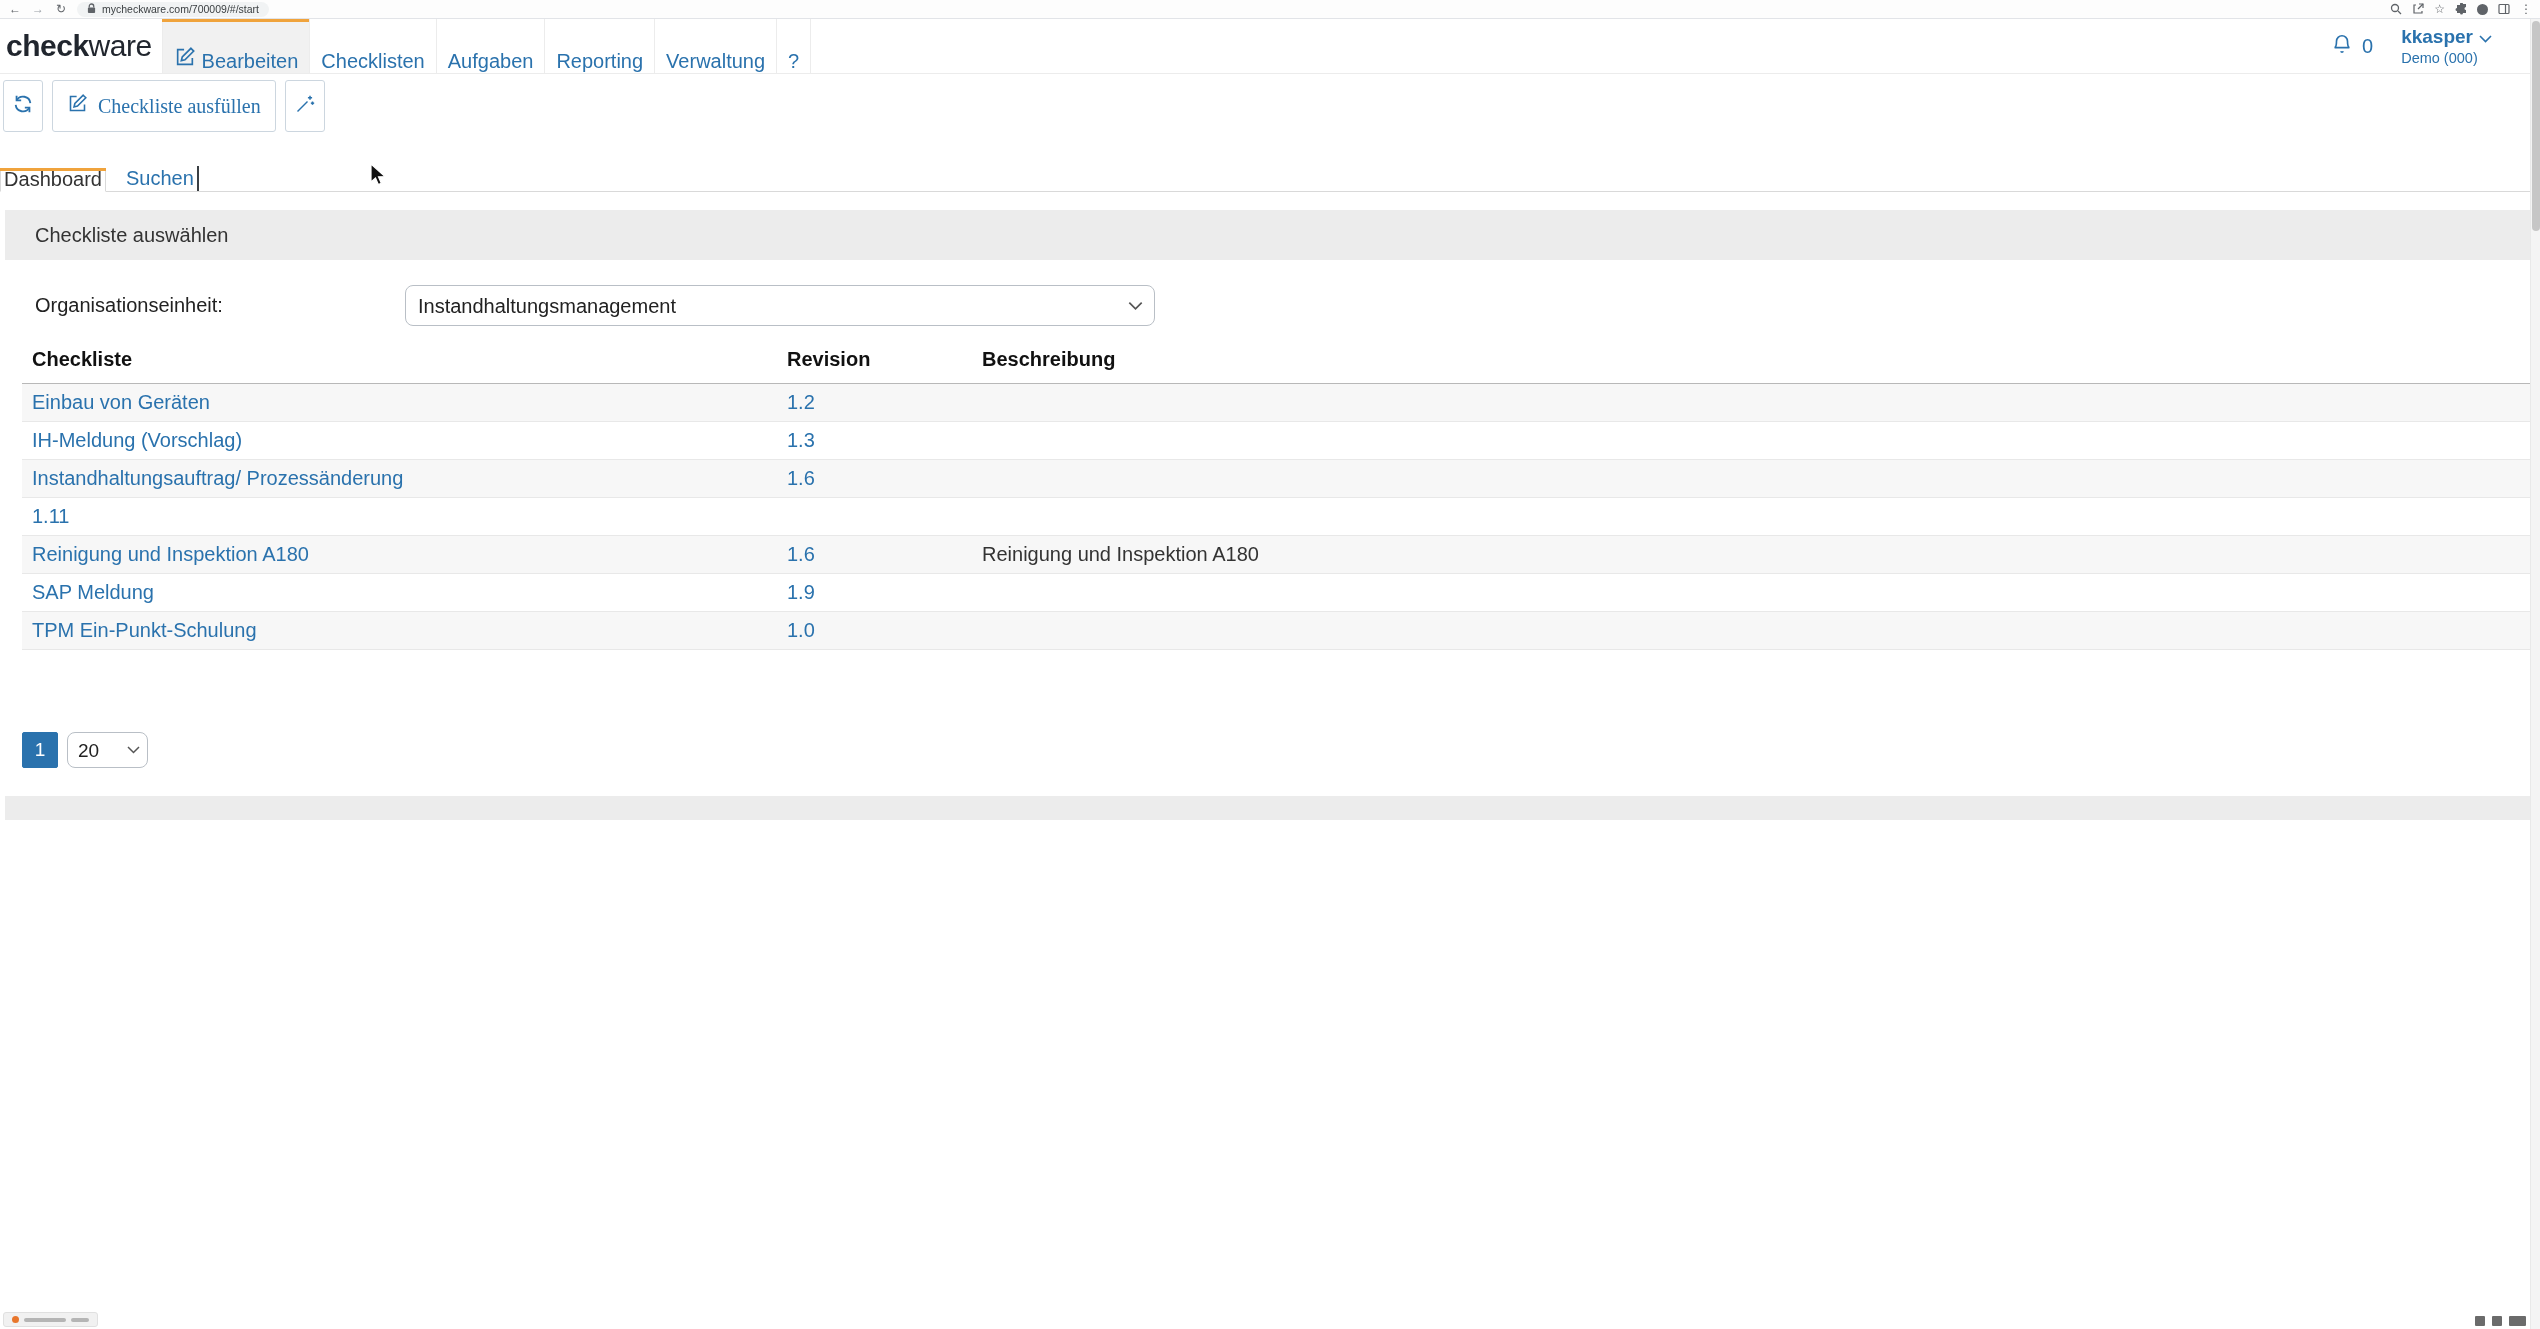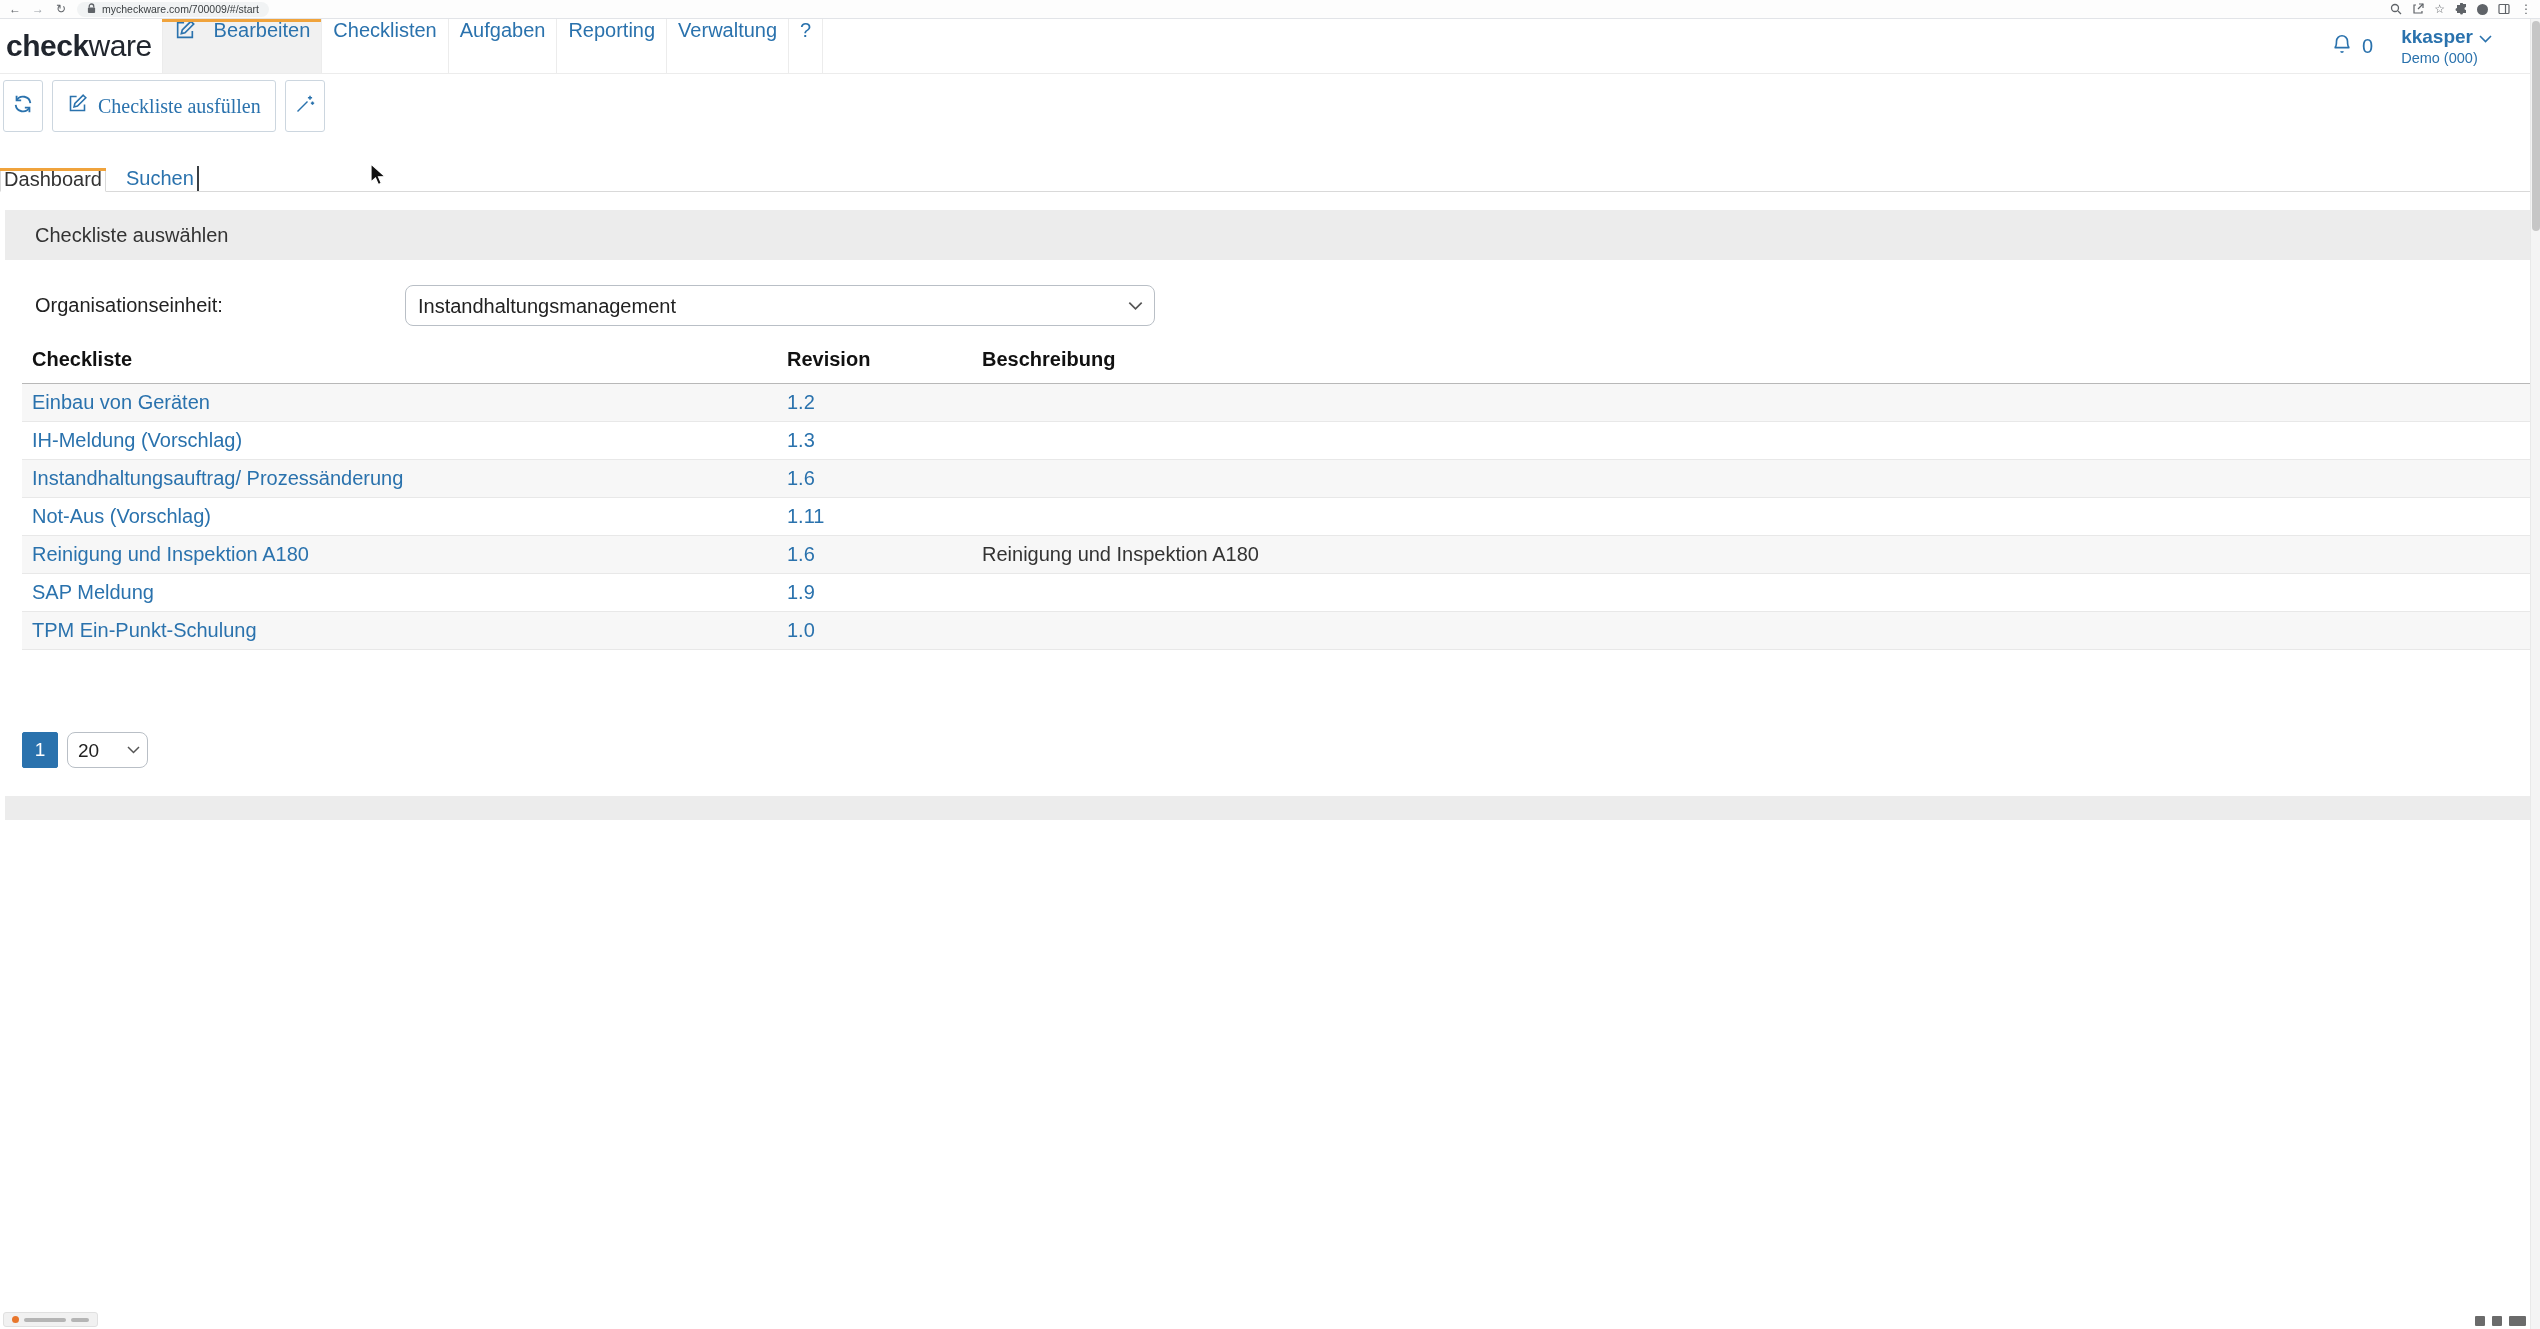--- a/index.html
+++ b/index.html
@@ -21,21 +21,21 @@
   .avatar-dot { width:11px; height:11px; border-radius:50%; background:#5f6368; }
   .menu-dots { font-size:12px; color:#5f6368; }
 
   
   .app-header { height:55px; display:flex; align-items:stretch; background:#fff;
     border-bottom:1px solid #ececec; }
   .logo { display:flex; align-items:center; font-size:30px; padding:0 10px 0 6px;
     color:#21262e; letter-spacing:-0.5px; }
   .logo .b { font-weight:800; } .logo .l { font-weight:400; }
   .main-nav { display:flex; align-items:stretch; }
-  .nav-item { display:flex; align-items:flex-start; gap:18px; padding:0 11px; font-size:20px;
+  .nav-item { display:flex; align-items:flex-end; gap:6px; padding:0 11px; font-size:20px;
     color:#2a72ad; border-left:1px solid #ececec; cursor:pointer; position:relative; }
   .nav-item:last-child { border-right:1px solid #ececec; }
   .nav-item.active { background:#f1f1f1; }
   .nav-item.active::before { content:""; position:absolute; top:0; left:-1px; right:0;
     height:3px; background:#f0a33c; }
   .header-right { margin-left:auto; display:flex; align-items:center; gap:28px; padding-right:48px; }
   .notifications { display:flex; align-items:center; gap:9px; color:#2a72ad; font-size:20px; cursor:pointer; }
   .user-block { color:#2a72ad; cursor:pointer; line-height:1.25; }
   .user-line { display:flex; align-items:center; gap:6px; font-size:19px; font-weight:bold; }
   .user-tenant { font-size:14.5px; }
@@ -292,21 +292,20 @@
         <a class="cell" href="#">IH-Meldung (Vorschlag)</a>
         <a class="cell" href="#">1.3</a>
         <div class="cell desc"></div>
       </div>
       <div class="t-row">
         <a class="cell" href="#">Instandhaltungsauftrag/ Prozessänderung</a>
         <a class="cell" href="#">1.6</a>
         <div class="cell desc"></div>
       </div>
       <div class="t-row">
-        <a class="cell" href="#">Not-Aus (Vorschlag)</a>
         <a class="cell" href="#">1.11</a>
         <div class="cell desc"></div>
       </div>
       <div class="t-row">
         <a class="cell" href="#">Reinigung und Inspektion A180</a>
         <a class="cell" href="#">1.6</a>
         <div class="cell desc">Reinigung und Inspektion A180</div>
       </div>
       <div class="t-row">
         <a class="cell" href="#">SAP Meldung</a>

